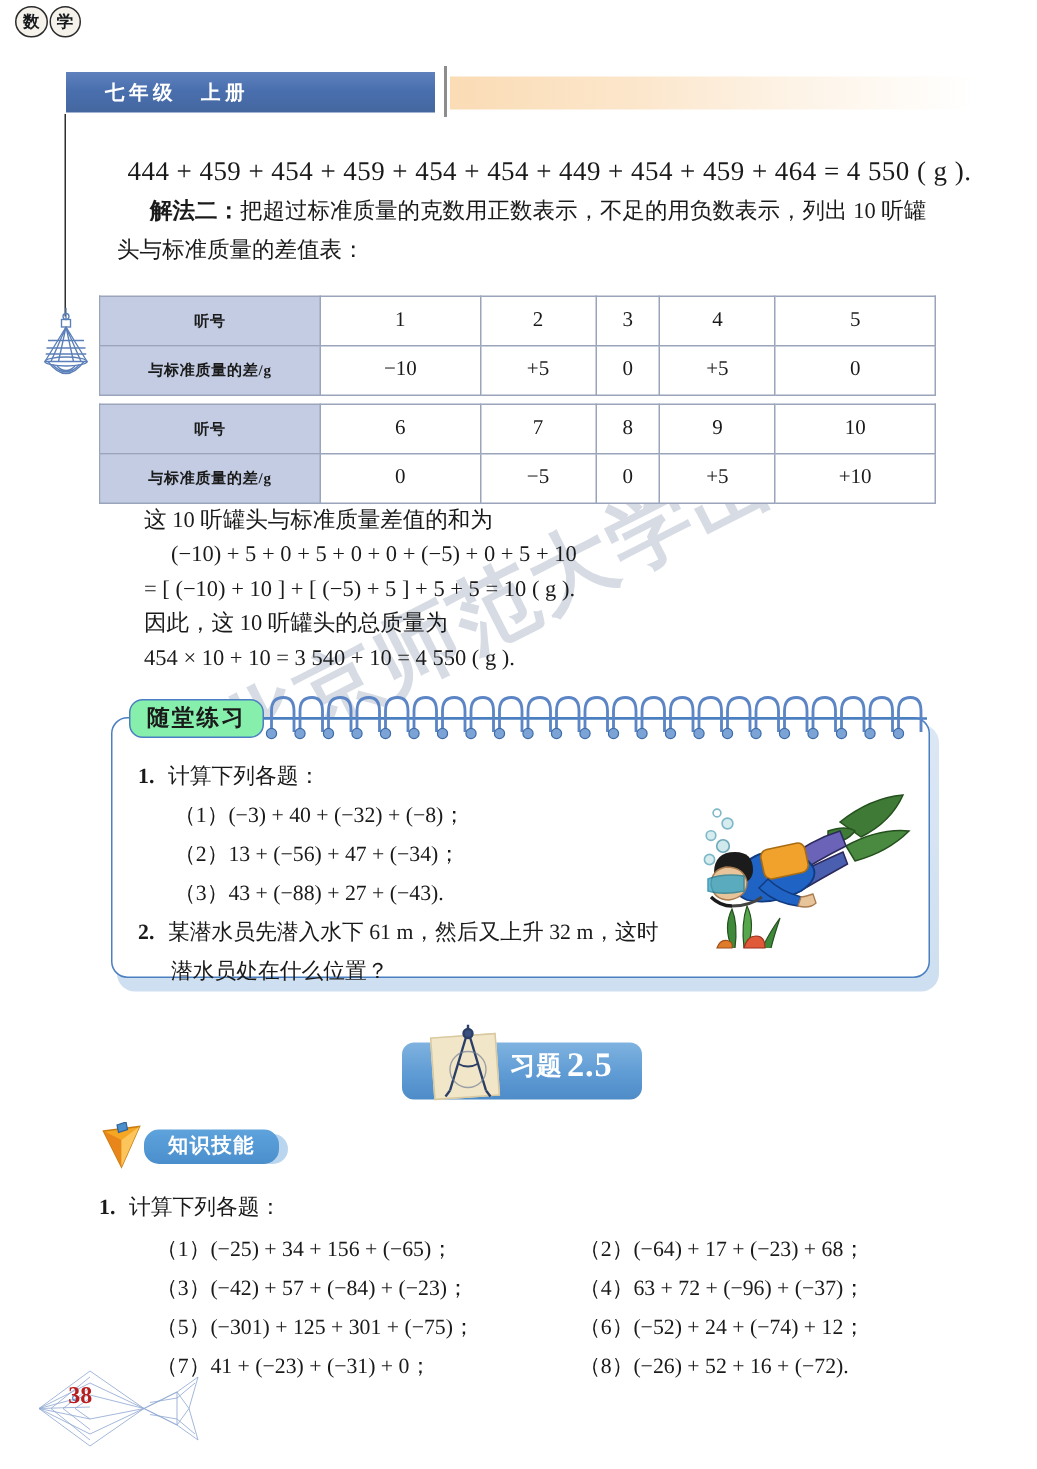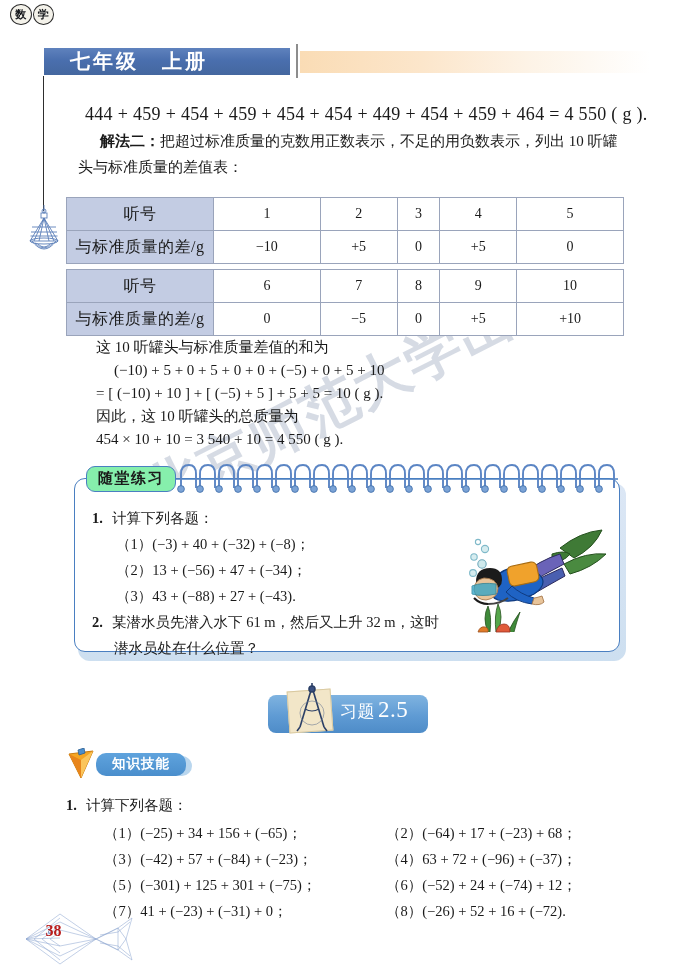--- a/index.html
+++ b/index.html
@@ -82,21 +82,21 @@
   }
   .logo-oval + .logo-oval { margin-left: 1px; }
   .header-title {
     position: absolute;
     left: 70px;
     top: 48px;
     height: 27px;
     line-height: 27px;
     color: #ffffff;
     font-family: Liberation Serif, serif;
-    font-size: 20px;
+    font-size: 13px;
     font-weight: bold;
     letter-spacing: 3px;
     z-index: 4;
   }
   .header-divider {
     position: absolute;
     left: 296px;
     top: 44px;
     width: 1.5px;
     height: 34px;
@@ -168,22 +168,23 @@
   .data-table td {
     border: 0.8px solid #9aa4bb;
     height: 30px;
     text-align: center;
     font-size: 14px;
     font-family: "Liberation Serif", "DejaVu Serif", serif;
   }
   .data-table td.rowhead {
     background: #c3cce3;
     width: 144px;
-    font-size: 16px;
+    font-size: 10px;
     letter-spacing: 0.5px;
+    font-weight: bold;
   }
   .table-gap td {
     border: none;
     height: 5px;
     background: #ffffff;
     padding: 0;
   }
   .table-gap td.rowhead { background: #ffffff; }
 
   
@@ -294,25 +295,25 @@
     height: 50px;
     z-index: 8;
   }
   .xiti-label {
     position: absolute;
     left: 340px;
     top: 697px;
     z-index: 8;
     color: #ffffff;
     font-family: "Liberation Sans", sans-serif;
-    font-weight: normal;
+    font-weight: bold;
     font-size: 17px;
     letter-spacing: 0.5px;
     display: flex;
-    align-items: flex-end;
+    align-items: center;
   }
   .xiti-num { font-size: 23px; margin-left: 3px; font-family: "Liberation Serif", serif; }
 
   
   .ks-pill {
     position: absolute;
     left: 96px;
     top: 753px;
     padding: 2px 16px 3px 16px;
     border-radius: 10px;

